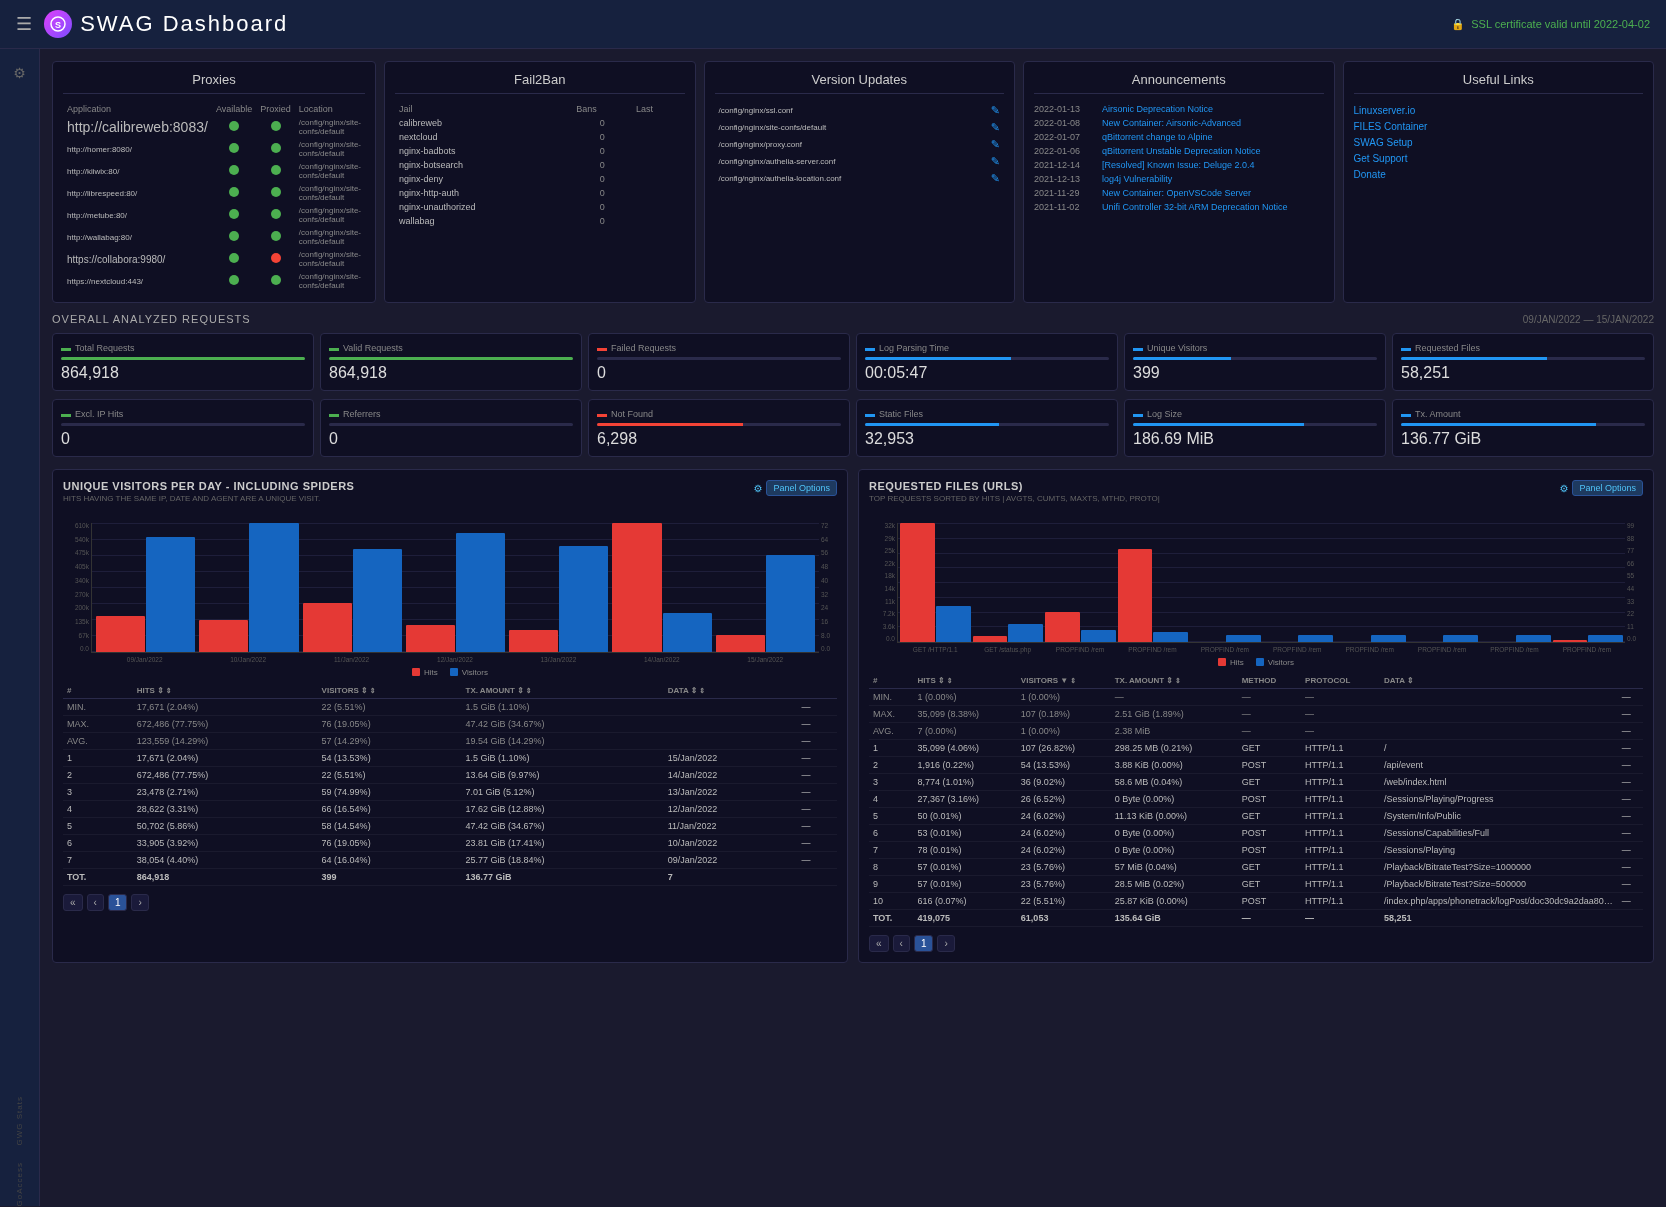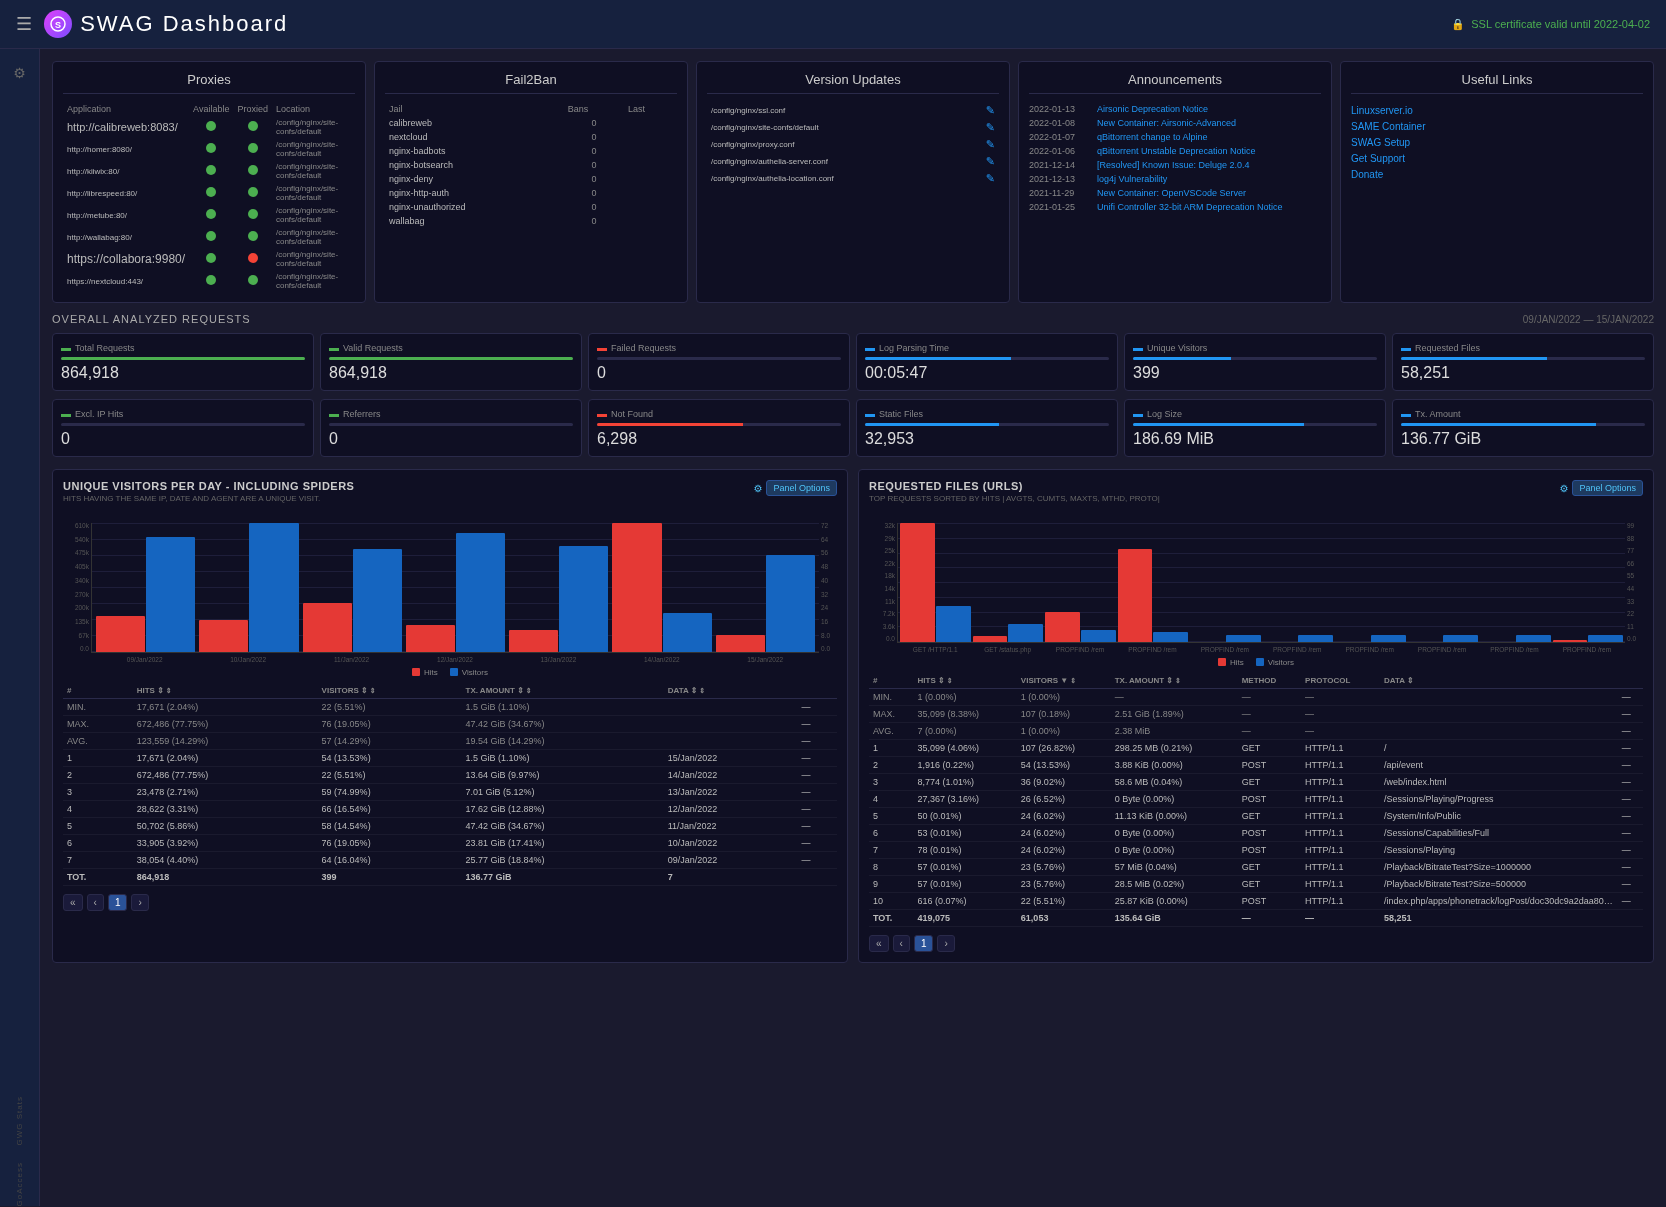--- a/index.html
+++ b/index.html
@@ -159,21 +159,21 @@
           <thead>
             <tr>
               <th>Application</th>
               <th>Available</th>
               <th>Proxied</th>
               <th>Location</th>
             </tr>
           </thead>
           <tbody id="proxies-tbody">
               <tr>
-    <td style="font-size:11px;">http://calibreweb:8083/</td>
+    <td style="font-size:14px;">http://calibreweb:8083/</td>
     <td style="text-align:center;">
       <span class="status-indicator status-green"></span>
     </td>
     <td style="text-align:center;">
       <span class="status-indicator status-green"></span>
     </td>
     <td style="font-size:8px; color:#888;">/config/nginx/site-confs/default</td>
   </tr>
               <tr>
     <td style="font-size:8px;">http://homer:8080/</td>
@@ -219,21 +219,21 @@
     <td style="font-size:8px;">http://wallabag:80/</td>
     <td style="text-align:center;">
       <span class="status-indicator status-green"></span>
     </td>
     <td style="text-align:center;">
       <span class="status-indicator status-green"></span>
     </td>
     <td style="font-size:8px; color:#888;">/config/nginx/site-confs/default</td>
   </tr>
               <tr>
-    <td style="font-size:12px;text-align:center;">https://collabora:9980/</td>
+    <td style="font-size:10px;">https://collabora:9980/</td>
     <td style="text-align:center;">
       <span class="status-indicator status-green"></span>
     </td>
     <td style="text-align:center;">
       <span class="status-indicator status-red"></span>
     </td>
     <td style="font-size:8px; color:#888;">/config/nginx/site-confs/default</td>
   </tr>
               <tr>
     <td style="font-size:8px;">https://nextcloud:443/</td>
@@ -357,31 +357,31 @@
   </div>
             <div class="announce-row">
     <span class="announce-date">2021-12-13</span>
     <span class="announce-link">log4j Vulnerability</span>
   </div>
             <div class="announce-row">
     <span class="announce-date">2021-11-29</span>
     <span class="announce-link">New Container: OpenVSCode Server</span>
   </div>
             <div class="announce-row">
-    <span class="announce-date">2021-01-25</span>
+    <span class="announce-date">2021-11-02</span>
     <span class="announce-link">Unifi Controller 32-bit ARM Deprecation Notice</span>
   </div>
           </div>
       </div>
 
       <div class="panel">
         <div class="panel-title">Useful Links</div>
         <ul class="links-list" id="links-list">
             <li><a href="#">Linuxserver.io</a></li>
-            <li><a href="#">SAME Container</a></li>
+            <li><a href="#">FILES Container</a></li>
             <li><a href="#">SWAG Setup</a></li>
             <li><a href="#">Get Support</a></li>
             <li><a href="#">Donate</a></li>
           </ul>
       </div>
     </div>
 
     <div class="stats-header">
       <span class="stats-title">OVERALL ANALYZED REQUESTS</span>
       <span class="stats-date">09/JAN/2022 — 15/JAN/2022</span>

